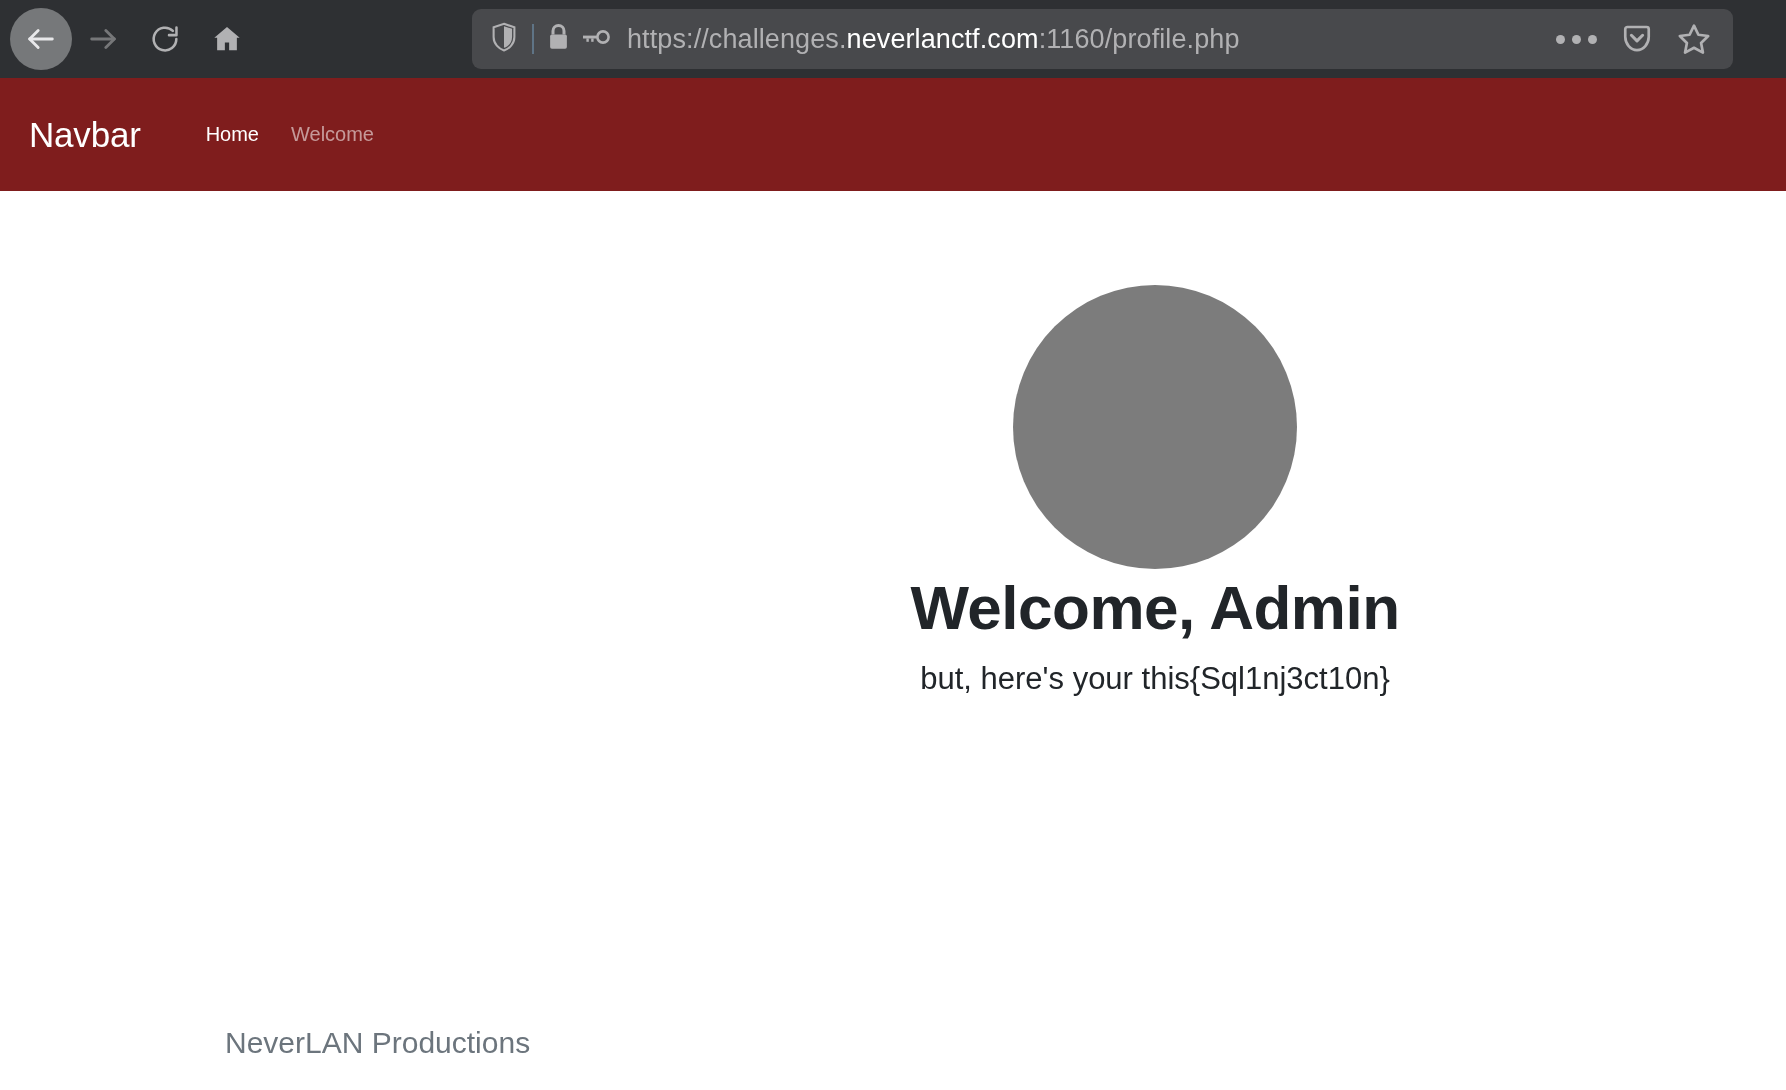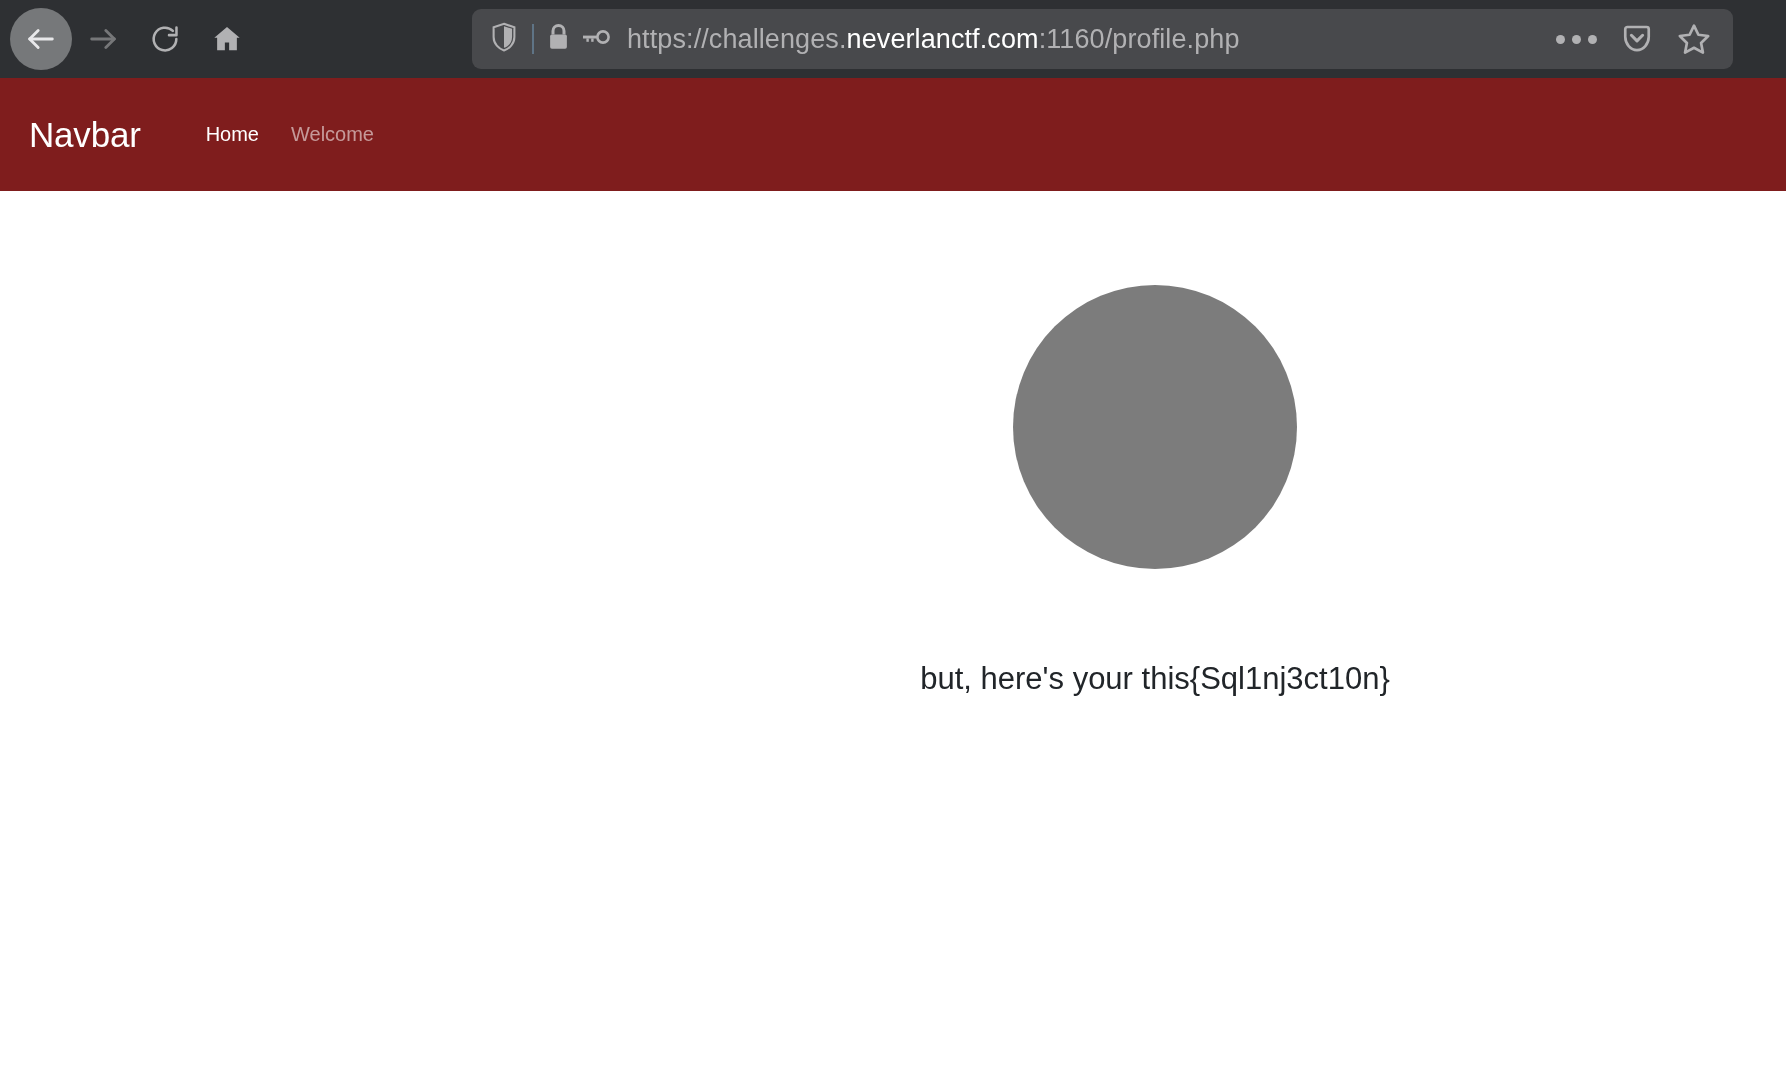--- a/index.html
+++ b/index.html
@@ -290,19 +290,21 @@
   <div class="nav-links">
     <a class="nav-link active" href="#">Home</a>
     <a class="nav-link muted" href="#">Welcome</a>
   </div>
 </div>
 
 <div class="page">
 
   <div class="avatar"></div>
 
+  <div class="welcome-title">Welcome, Admin</div>
 
   <div class="profile-note">
     <div>but, here's your this{Sql1nj3ct10n}</div>
   </div>
 
+  <div class="footer">NeverLAN Productions</div>
 
 </div>
 
 </body></html>

